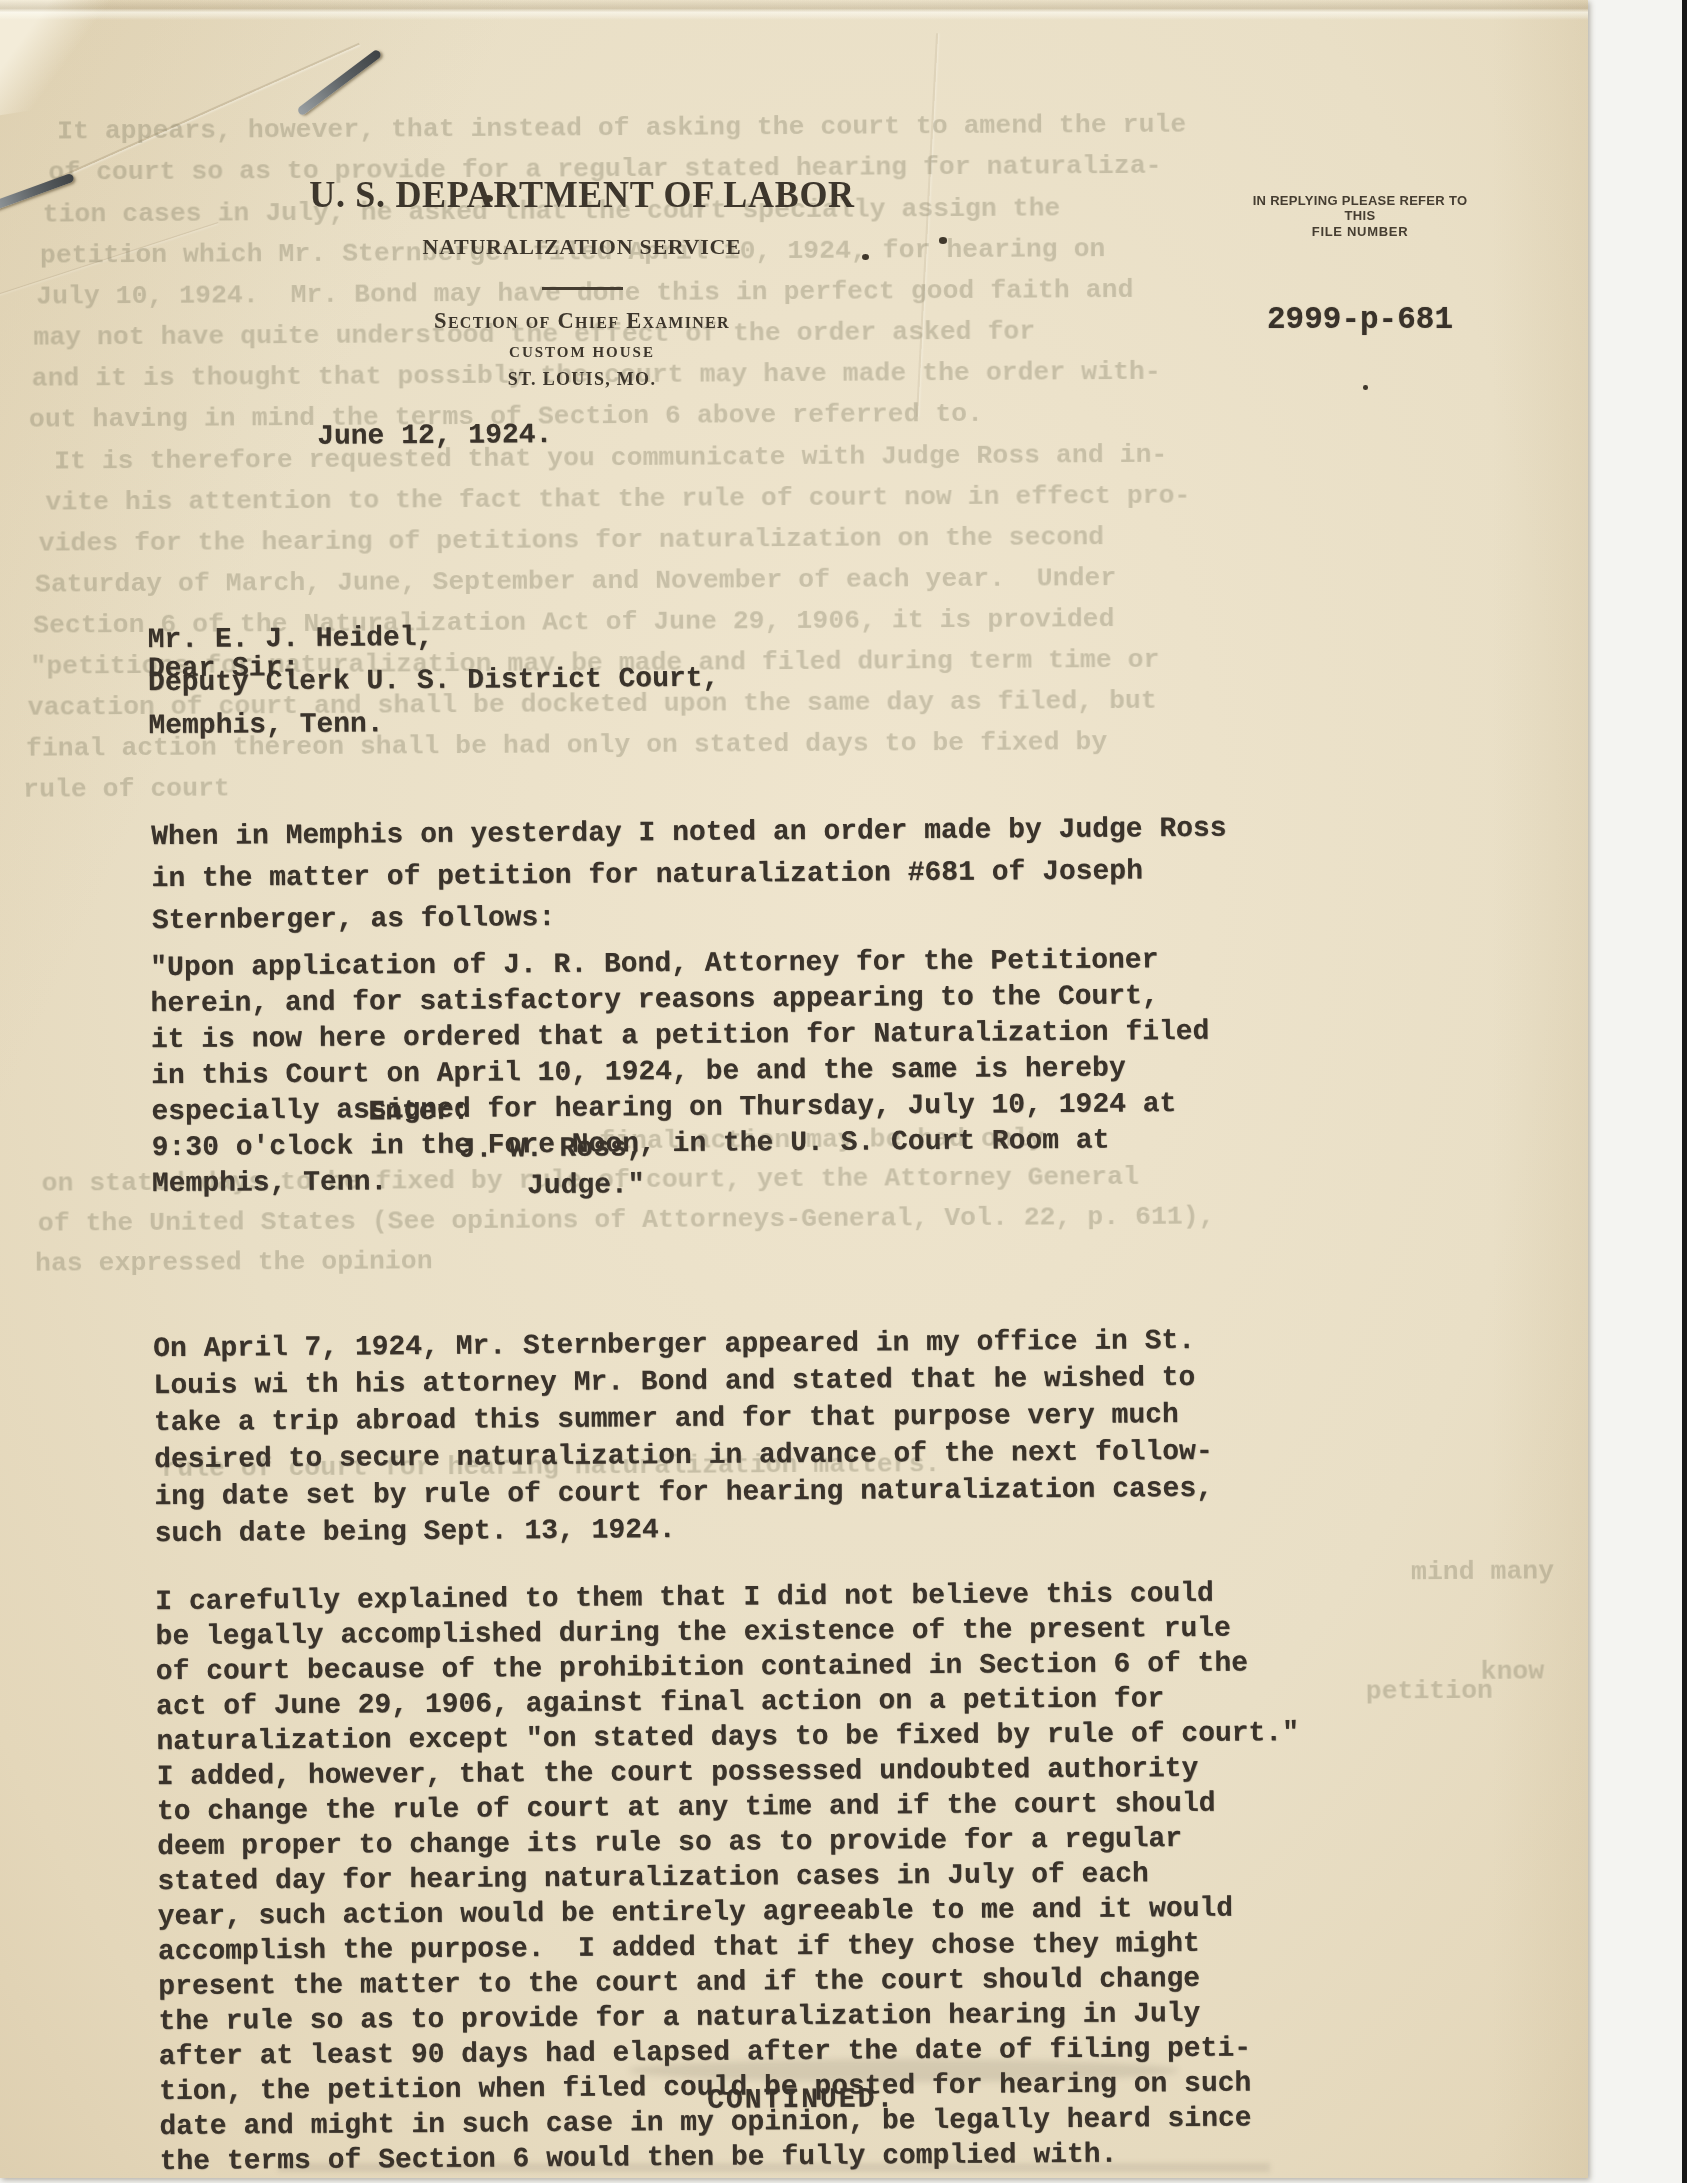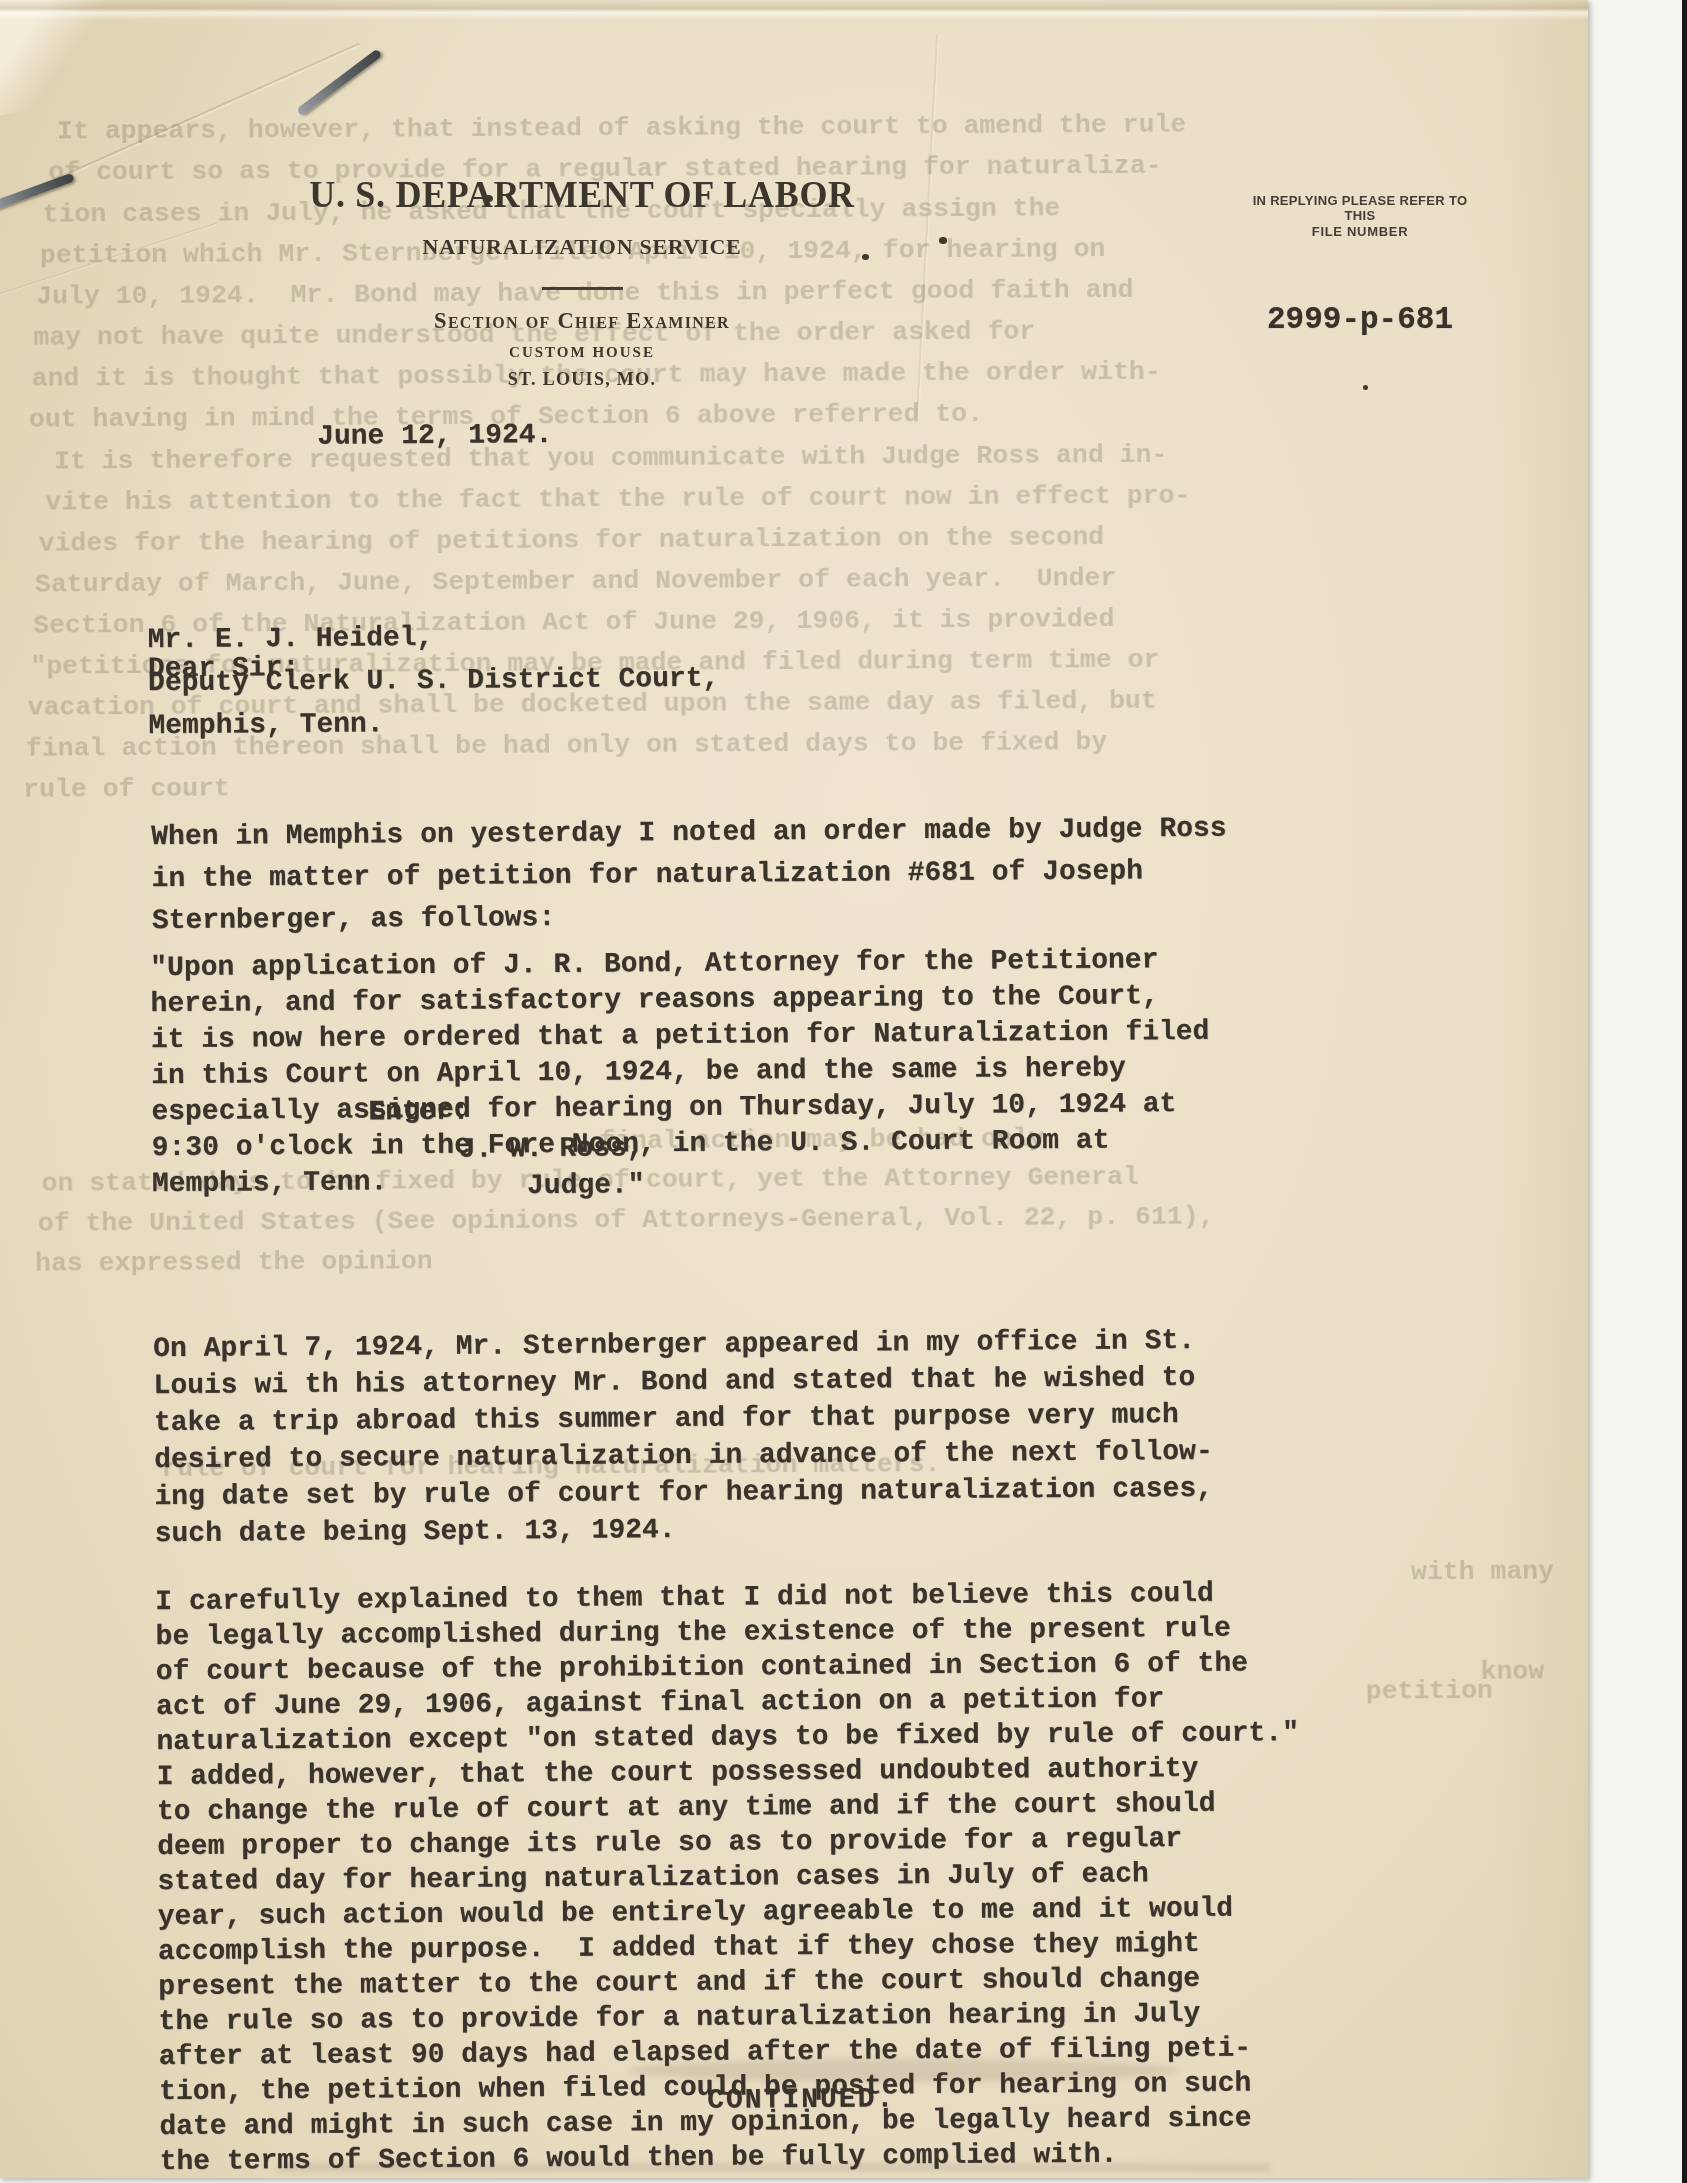--- a/index.html
+++ b/index.html
@@ -109,21 +109,21 @@
       <div class="ghost-line" style="left: 36px; top: 606px;">Section 6 of the Naturalization Act of June 29, 1906, it is provided</div>
       <div class="ghost-line" style="left: 33px; top: 647px;">"petitions for naturalization may be made and filed during term time or</div>
       <div class="ghost-line" style="left: 30px; top: 688px;">vacation of court and shall be docketed upon the same day as filed, but</div>
       <div class="ghost-line" style="left: 28px; top: 729px;">final action thereon shall be had only on stated days to be fixed by</div>
       <div class="ghost-line" style="left: 25px; top: 770px;">rule of court</div>
       <div class="ghost-line" style="left: 599px; top: 1125px;">final action may be had only</div>
       <div class="ghost-line" style="left: 41px; top: 1164px;">on stated days to be fixed by rule of court, yet the Attorney General</div>
       <div class="ghost-line" style="left: 37px; top: 1204px;">of the United States (See opinions of Attorneys-General, Vol. 22, p. 611),</div>
       <div class="ghost-line" style="left: 34px; top: 1244px;">has expressed the opinion</div>
       <div class="ghost-line" style="left: 159px; top: 1450px;">rule of court for hearing naturalization matters.</div>
-      <div class="ghost-line" style="left: 1408px; top: 1561px;">with many</div>
+      <div class="ghost-line" style="left: 1408px; top: 1561px;">mind many</div>
       <div class="ghost-line" style="left: 1477px; top: 1637px; margin-top: 24px;">know</div>
       <div class="ghost-line" style="left: 1362px; top: 1680px;">petition</div>
     </div>
 
   <div class="hdr-center printed">
     <div class="hdr-dept">U. S. DEPARTMENT OF LABOR</div>
     <div class="hdr-svc">NATURALIZATION SERVICE</div>
     <div class="hdr-rule"><span></span></div>
     <div class="hdr-office">Section of Chief Examiner</div>
     <div class="hdr-custom">CUSTOM HOUSE</div>

